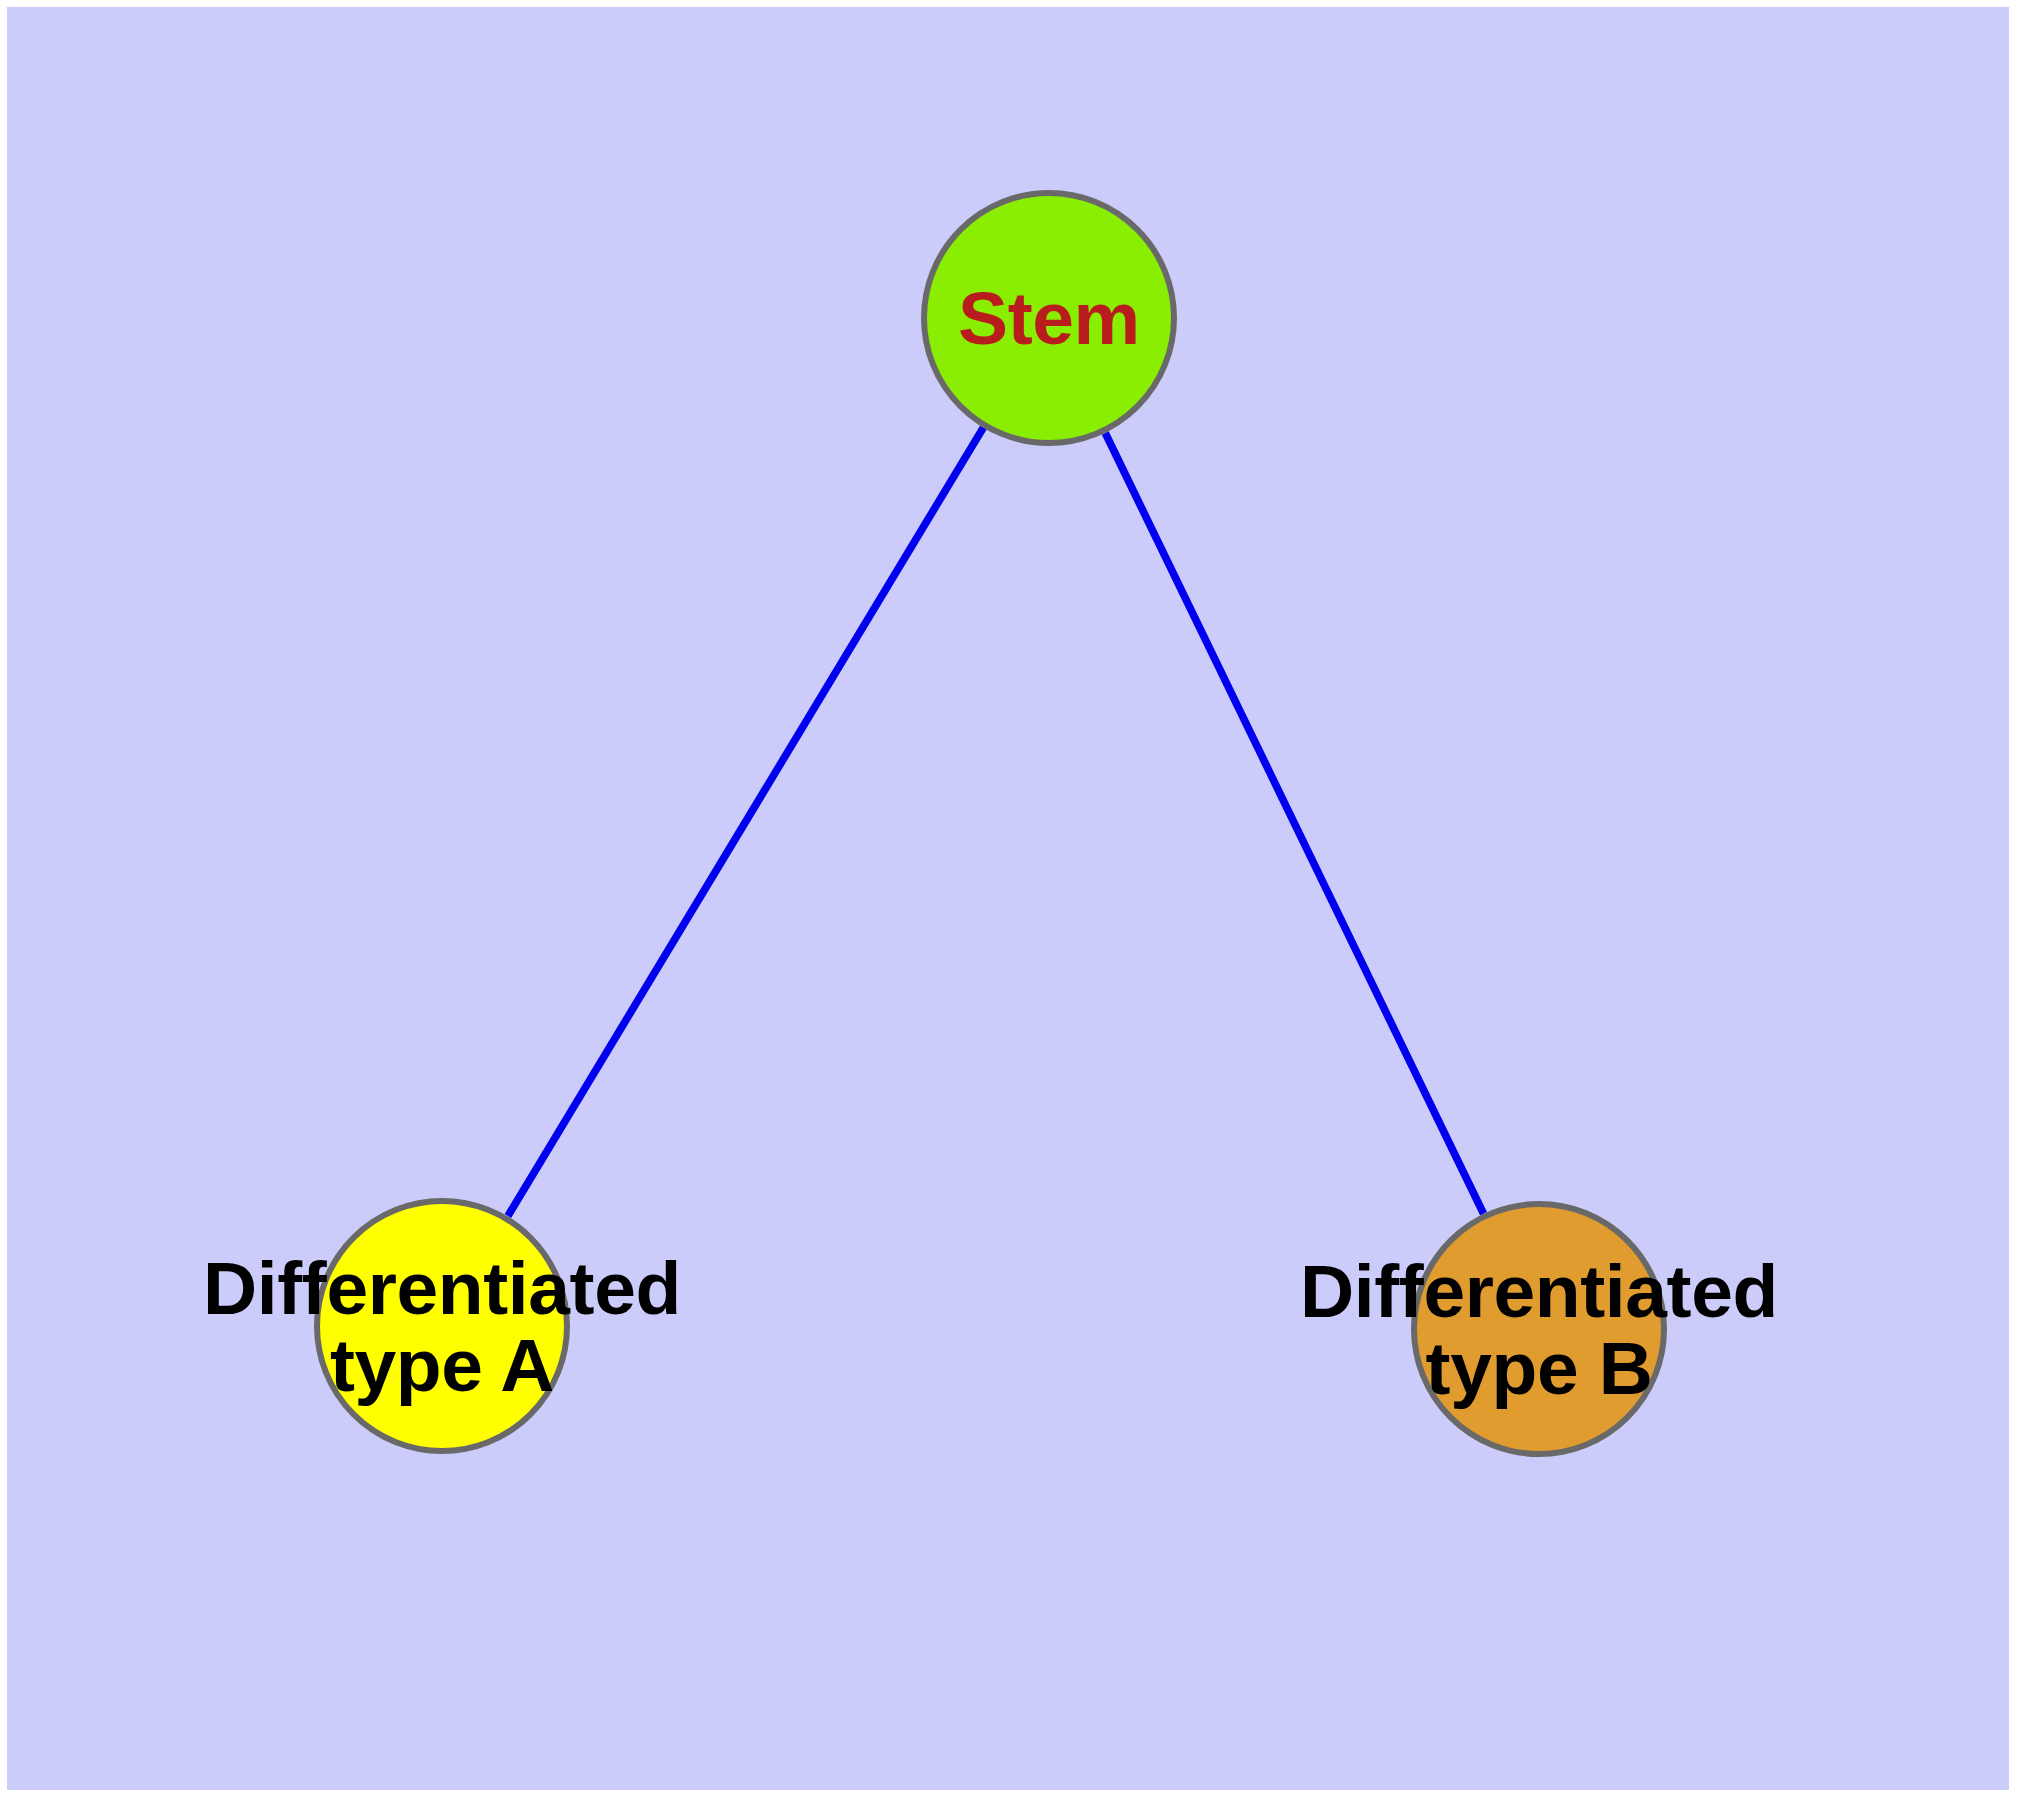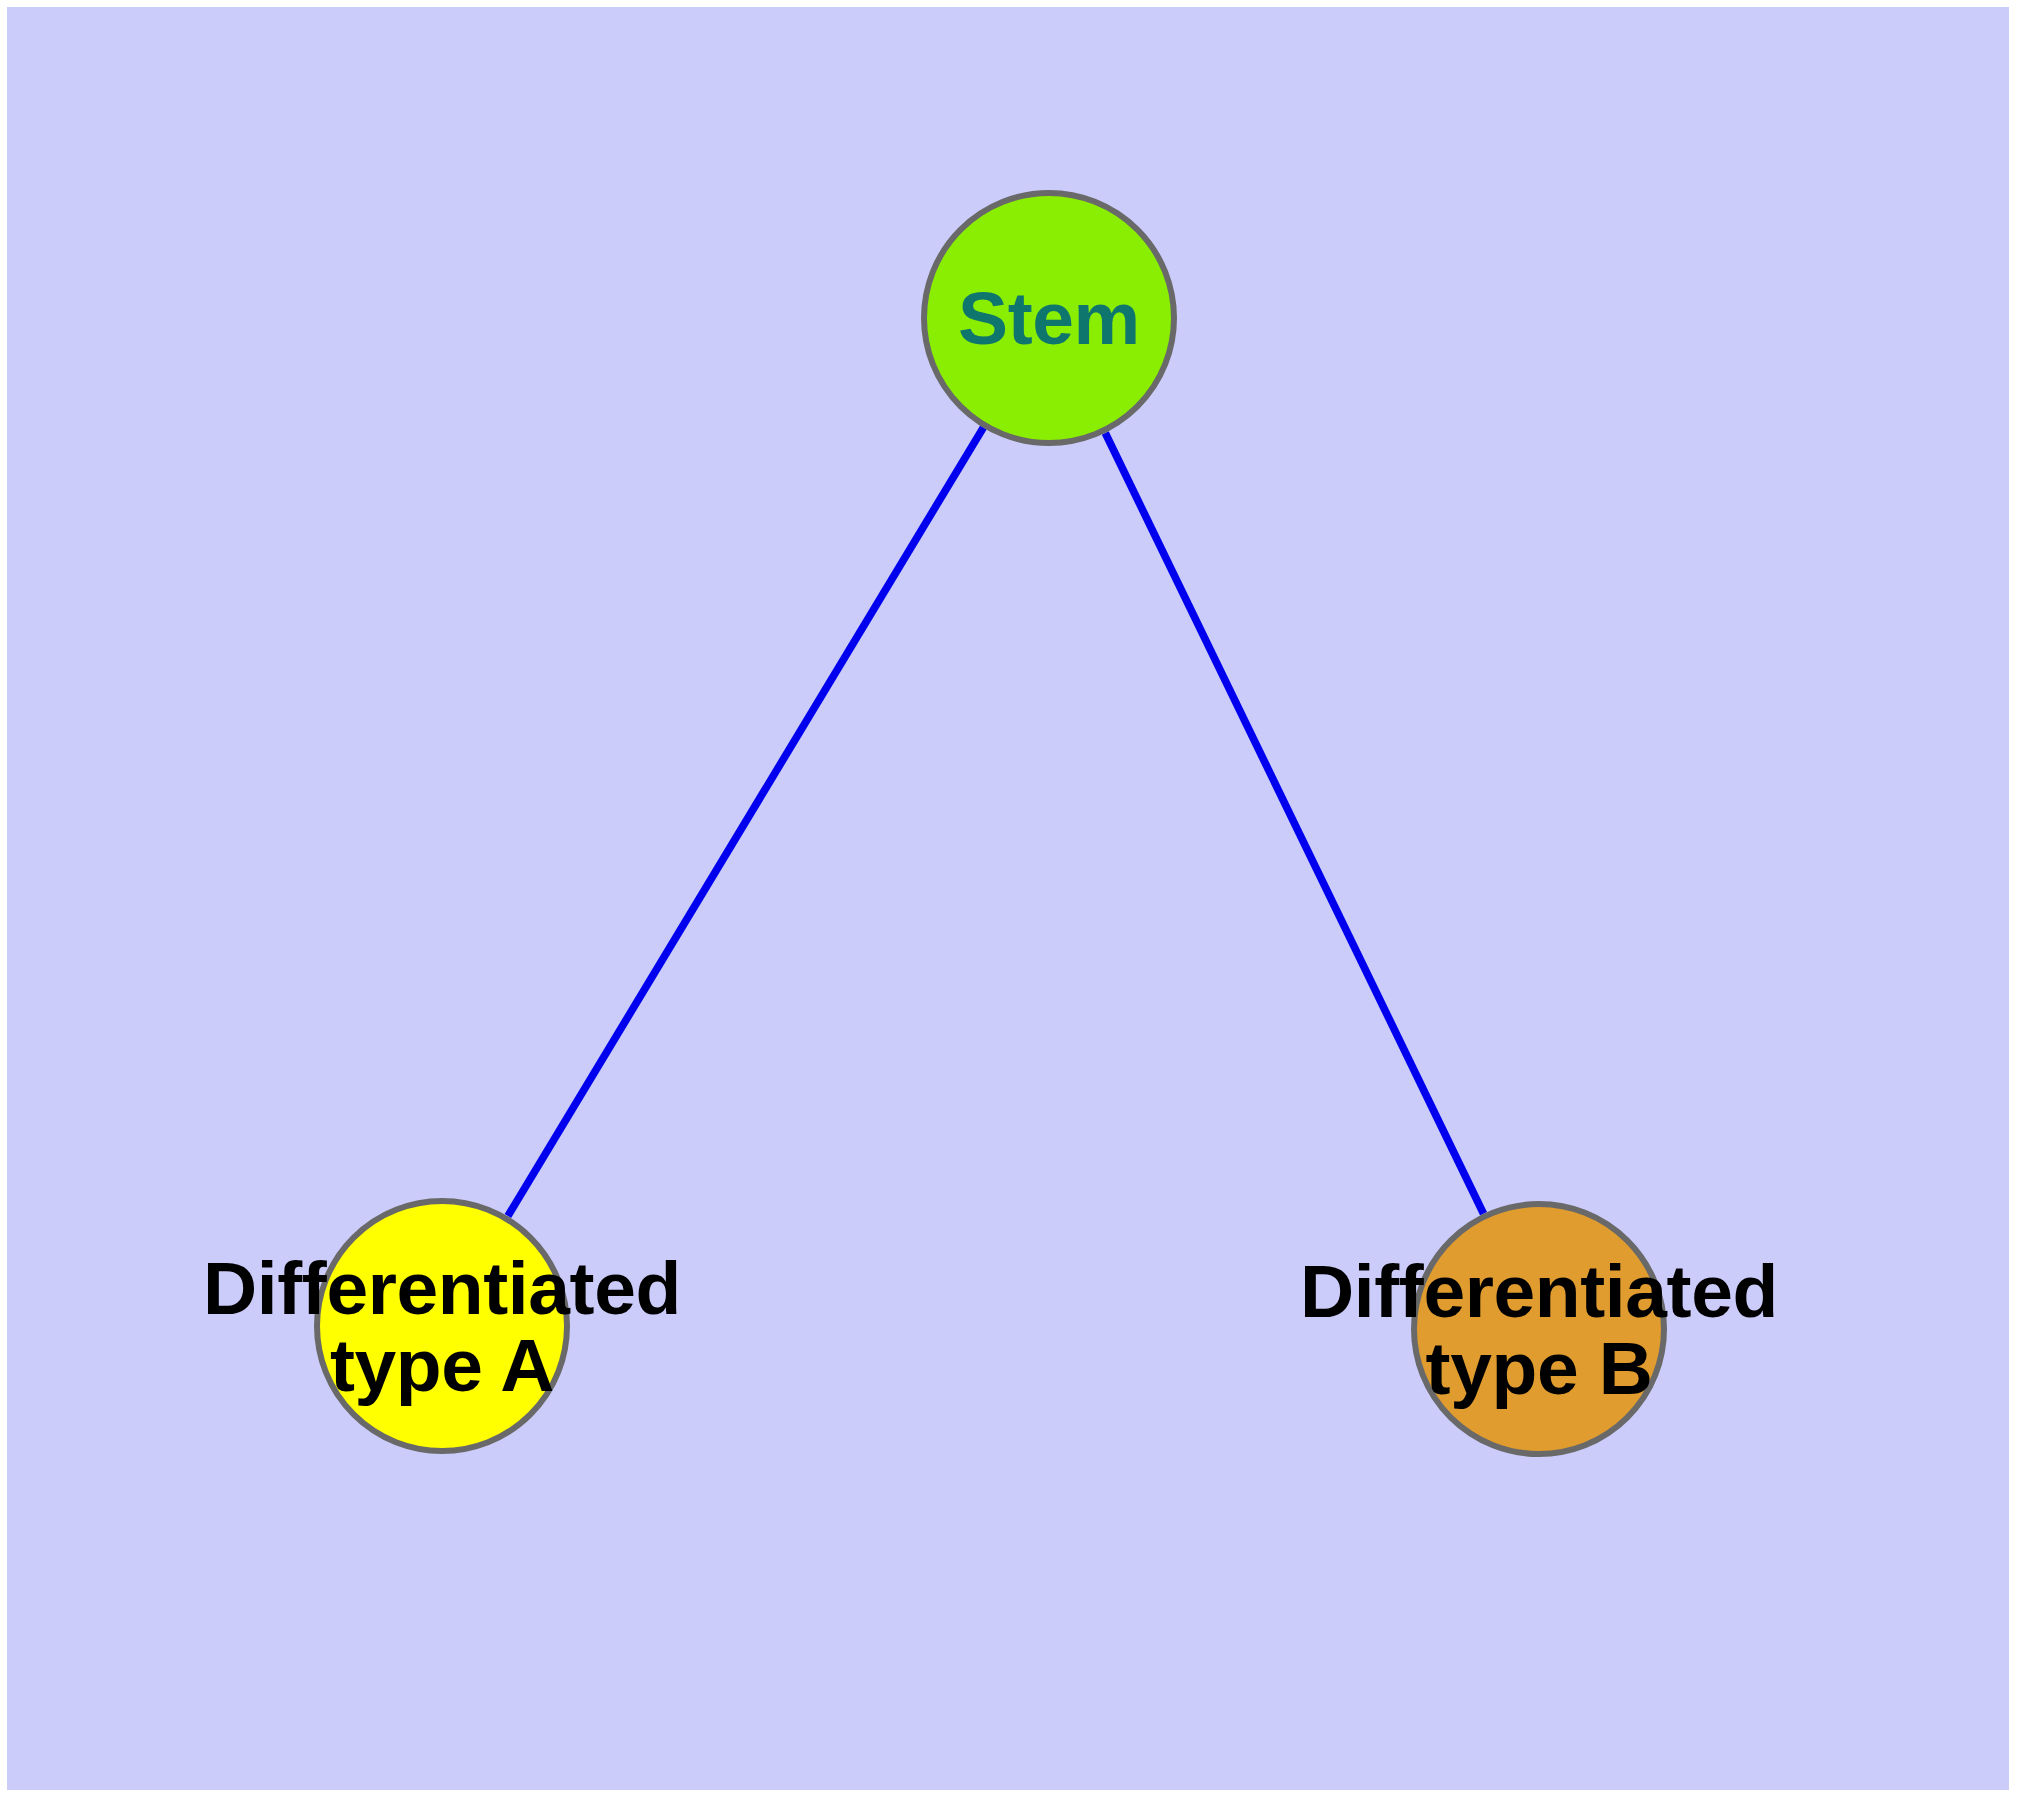--- a/index.html
+++ b/index.html
@@ -71,21 +71,21 @@
 <div id="graph-canvas">
 
   <div id="graph-panel"></div>
 
   <svg id="edge-layer" viewBox="0 0 2384 2138" xmlns="http://www.w3.org/2000/svg">
     <line id="edge-0" x1="1160.0234549778008" y1="504.3083849810249" x2="598.9765450221992" y2="1434.6916150189752" stroke="#0000ee" stroke-width="9" stroke-linecap="butt"></line>
     <line id="edge-1" x1="1303.8381703786329" y1="510.89089491645166" x2="1750.1618296213671" y2="1432.1091050835485" stroke="#0000ee" stroke-width="9" stroke-linecap="butt"></line>
   </svg>
 
   <div class="node" id="node-stem" style="left: 921px; top: 190px; width: 256px; height: 256px; background: rgb(138, 238, 2); border: 6px solid rgb(105, 105, 105);">
-    <span class="node-label" style="color: #0f766e; font-size: 75px;">Stem</span>
+    <span class="node-label" style="color: #b91c1c; font-size: 75px;">Stem</span>
   </div>
 
   <div class="node" id="node-diff-a" style="left: 314px; top: 1198px; width: 256px; height: 256px; background: rgb(255, 255, 0); border: 6px solid rgb(105, 105, 105);">
     <span class="node-label" style="color: rgb(0, 0, 0); font-size: 75px;">Differentiated
 type A</span>
   </div>
 
   <div class="node" id="node-diff-b" style="left: 1411px; top: 1201px; width: 256px; height: 256px; background: rgb(224, 156, 46); border: 6px solid rgb(105, 105, 105);">
     <span class="node-label" style="color: rgb(0, 0, 0); font-size: 75px;">Differentiated
 type B</span>

